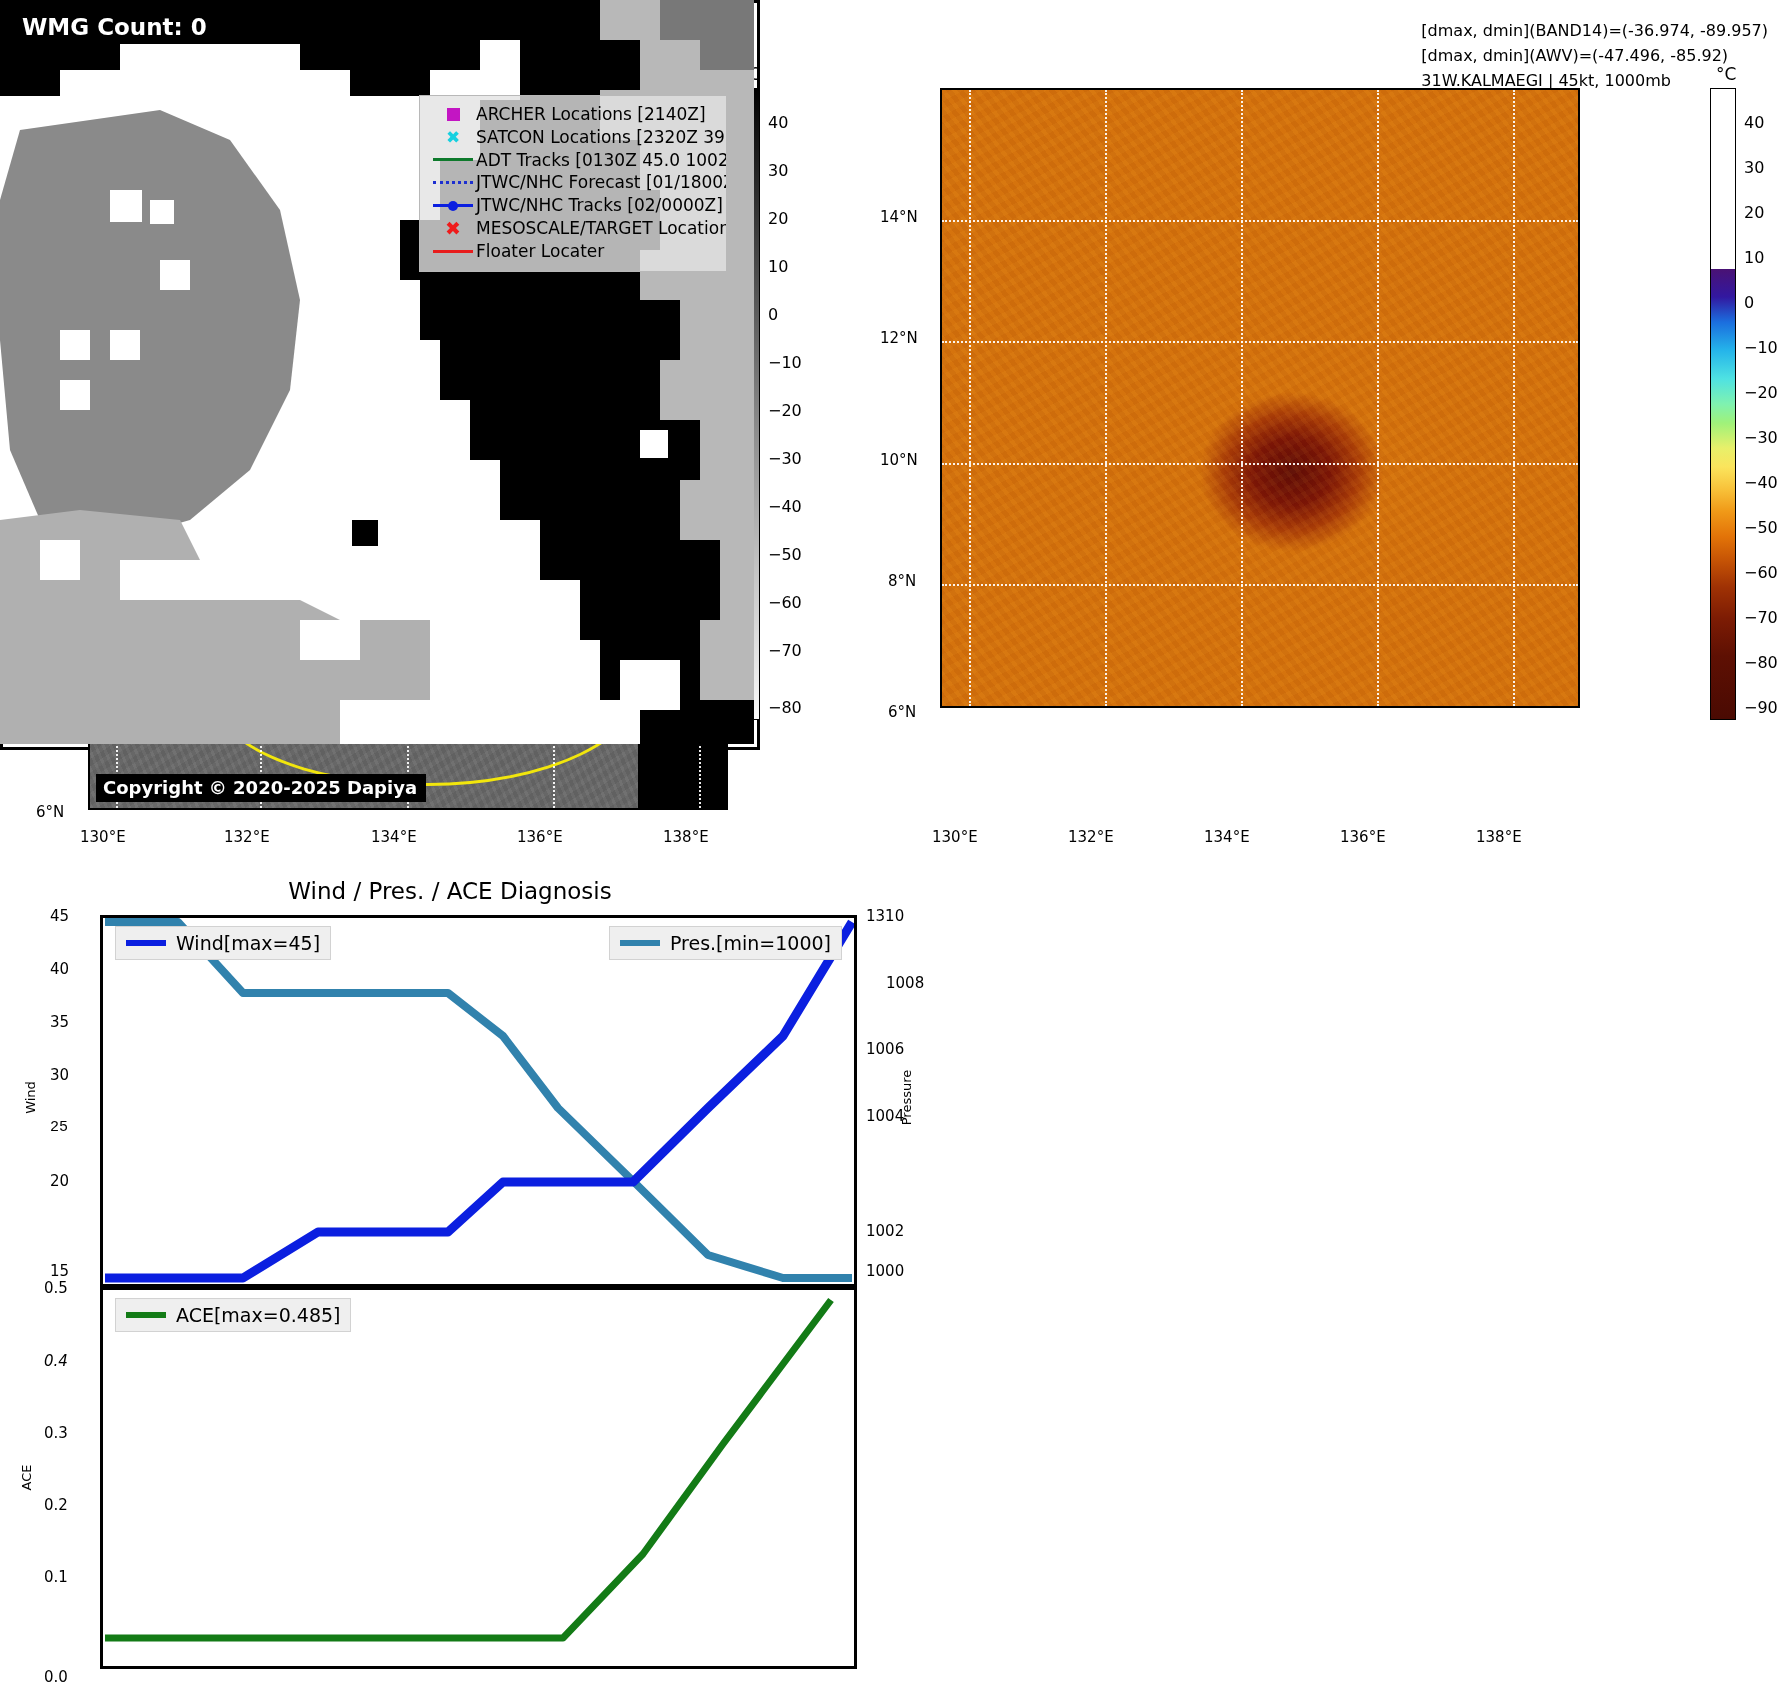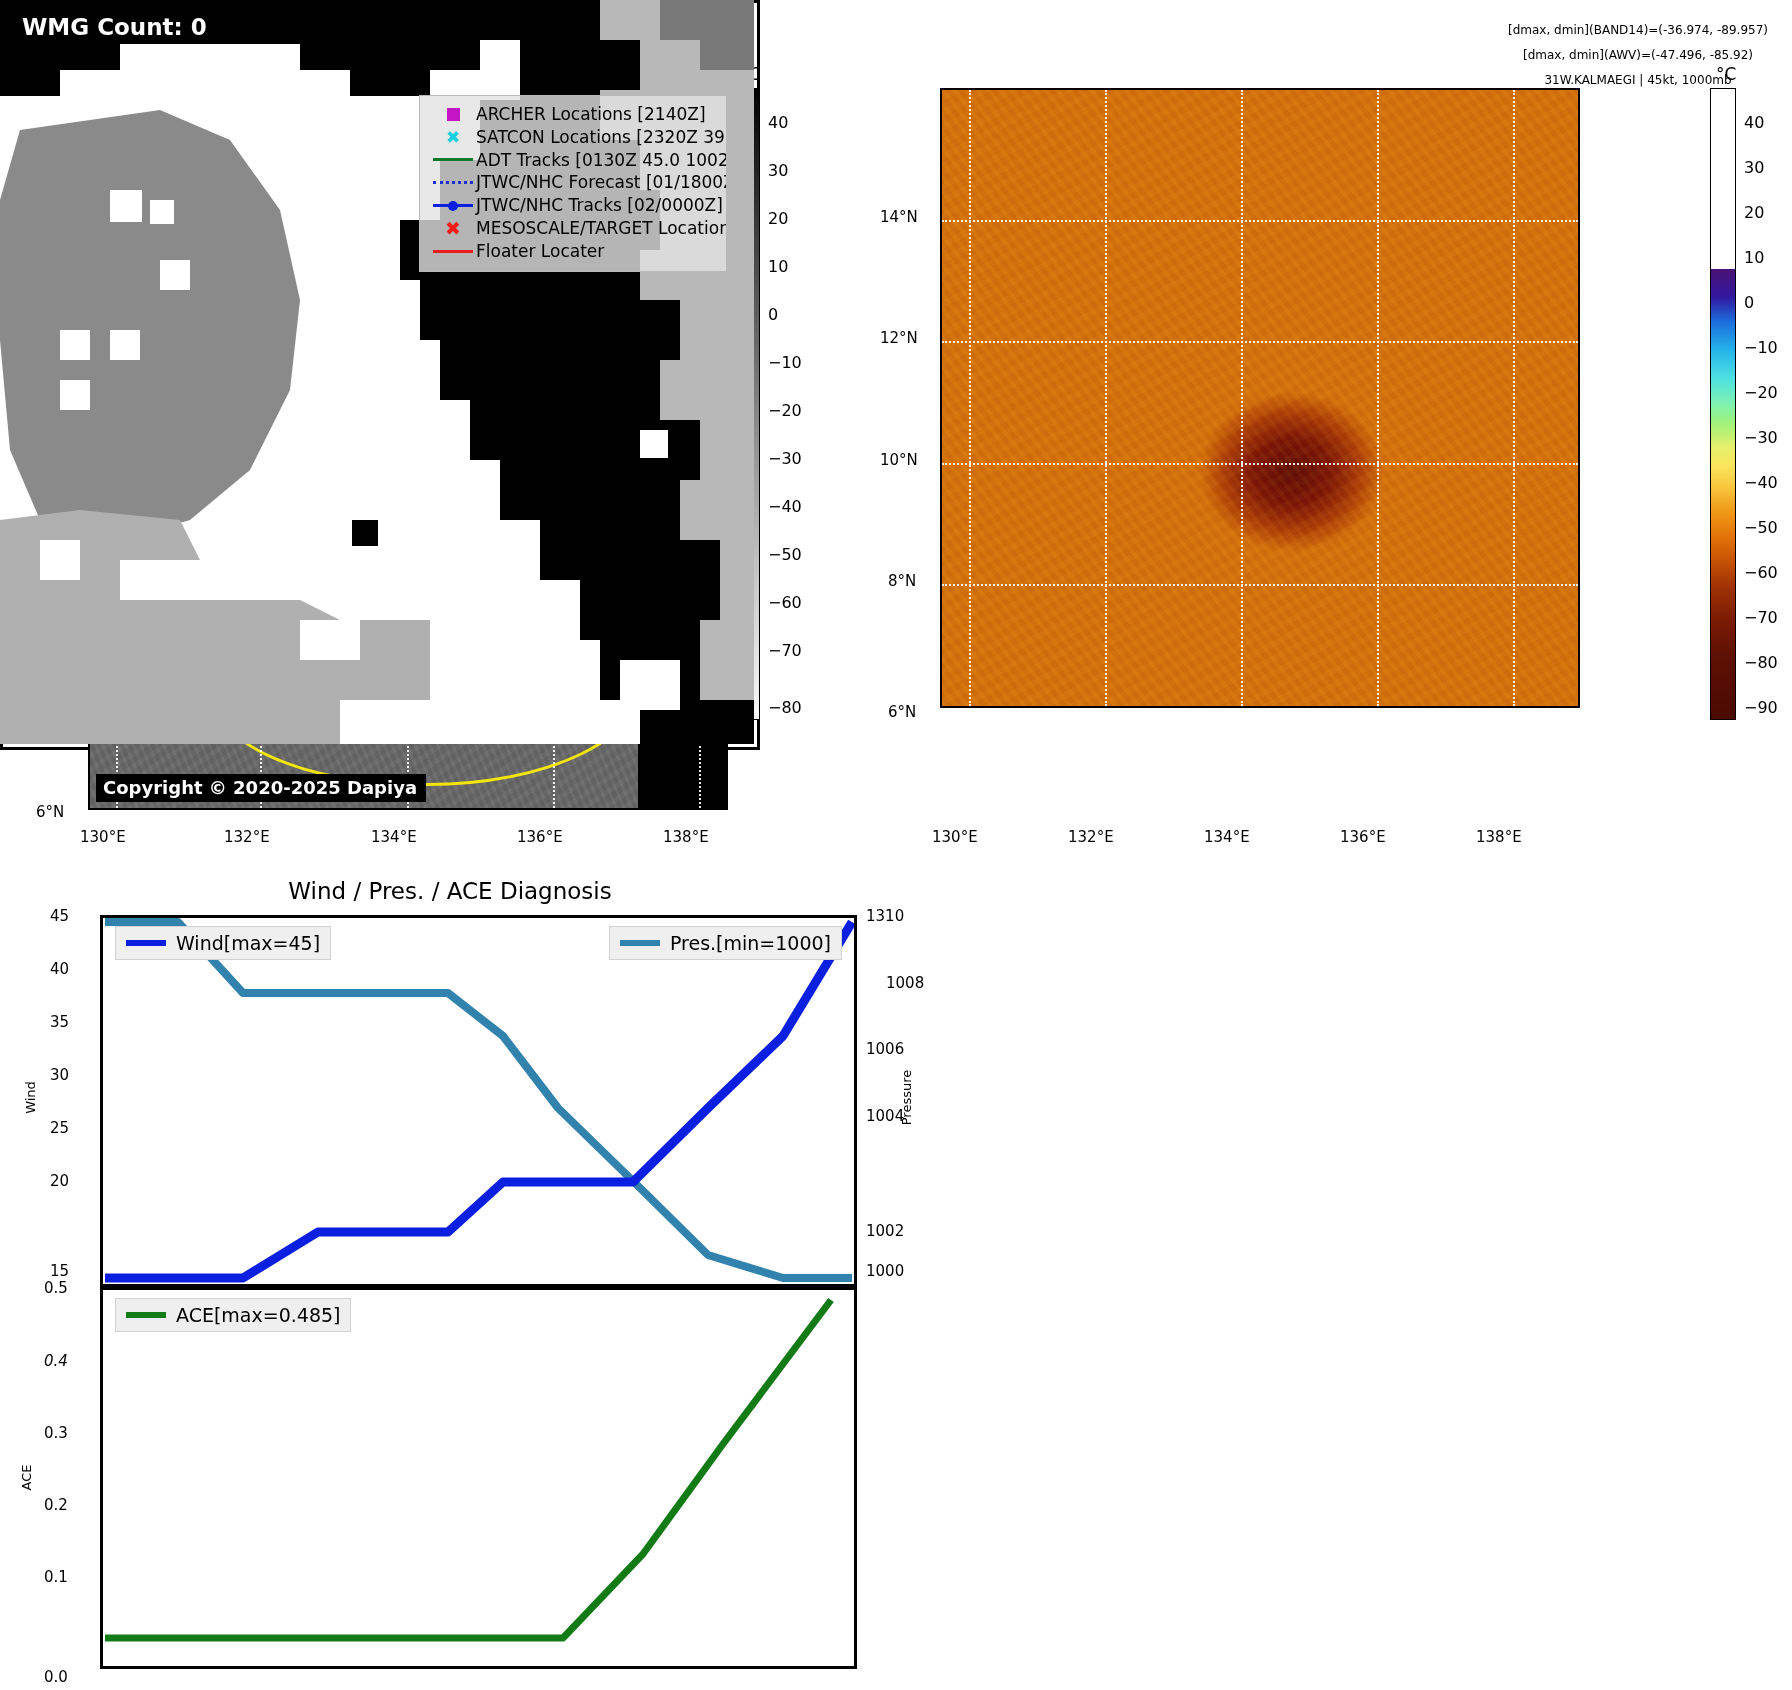--- a/index.html
+++ b/index.html
@@ -1,19 +1,19 @@
 <!DOCTYPE html>
 <html><head>
 <meta charset="utf-8">
 <style>
   html,body{margin:0;padding:0;background:#ffffff;}
   body{width:1792px;height:1690px;position:relative;font-family:"DejaVu Sans","Liberation Sans",sans-serif;color:#000;}
   .panel{position:absolute;}
   .ttl{font-size:25px;line-height:32px;white-space:pre;}
-  .hdr-right{position:absolute;right:24px;top:18px;text-align:center;font-size:12px;line-height:25px;}
+  .hdr-right{position:absolute;right:24px;top:18px;text-align:left;font-size:16px;line-height:25px;}
 
   
   .mapbox{position:absolute;border:2px solid #000;box-sizing:border-box;overflow:hidden;background:#000;}
 
   
   #irplot{left:88px;top:88px;width:640px;height:722px;}
   .ir-base{position:absolute;inset:0;
     background:
       radial-gradient(ellipse 120px 95px at 46% 52%, #f2f2f2 0%, #e2e2e2 38%, #bdbdbd 62%, #8f8f8f 82%, #6a6a6a 100%),
       radial-gradient(ellipse 210px 180px at 44% 50%, rgba(225,225,225,.95) 0%, rgba(180,180,180,.6) 55%, rgba(120,120,120,0) 100%),
@@ -288,21 +288,21 @@
     <span>Pres.[min=1000]</span>
   </div>
 </div>
 <span class="ylab" style="left:14px;top:1090px;">Wind</span>
 <span class="ylab" style="left:879px;top:1090px;">Pressure</span>
 
 <span class="tick" style="left:50px;top:907px;">45</span>
 <span class="tick" style="left:50px;top:960px;">40</span>
 <span class="tick" style="left:50px;top:1013px;">35</span>
 <span class="tick" style="left:50px;top:1066px;">30</span>
-<span class="tick" style="left:50px;top:1119px;">25</span>
+<span class="tick" style="left:50px;top:1119px;font-family:Liberation Mono, monospace;">25</span>
 <span class="tick" style="left:50px;top:1172px;">20</span>
 <span class="tick" style="left:50px;top:1262px;">15</span>
 <span class="tick" style="left:866px;top:907px;">1310</span>
 <span class="tick" style="left:866px;top:974px;margin-left:20px;">1008</span>
 <span class="tick" style="left:866px;top:1040px;">1006</span>
 <span class="tick" style="left:866px;top:1107px;">1004</span>
 <span class="tick" style="left:866px;top:1174px;margin-top:48px;">1002</span>
 <span class="tick" style="left:866px;top:1262px;">1000</span>
 
 <div class="axbox" id="acebox" style="left:100px;top:1287px;width:757px;height:382px;">

